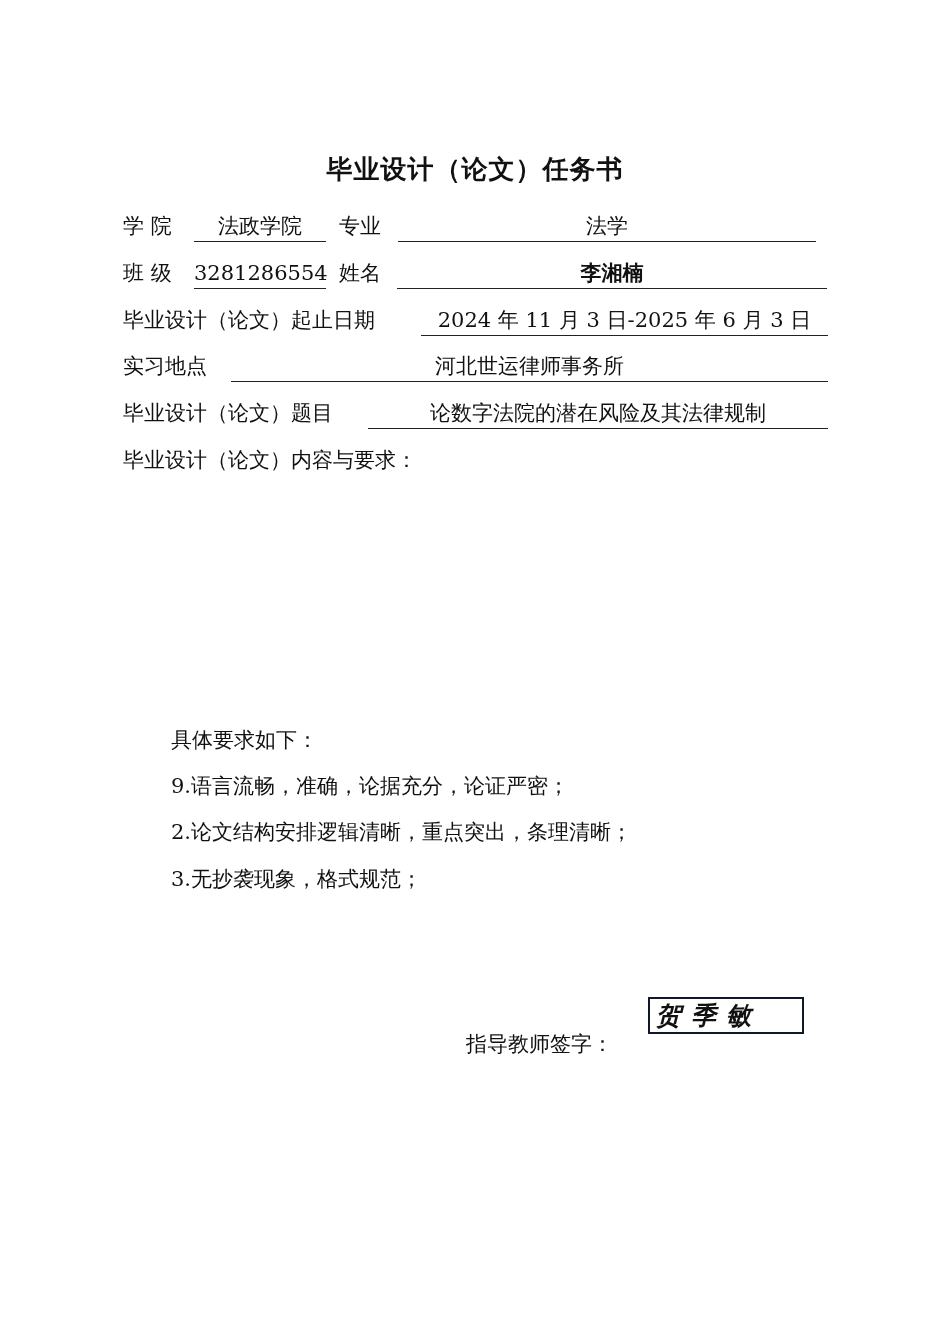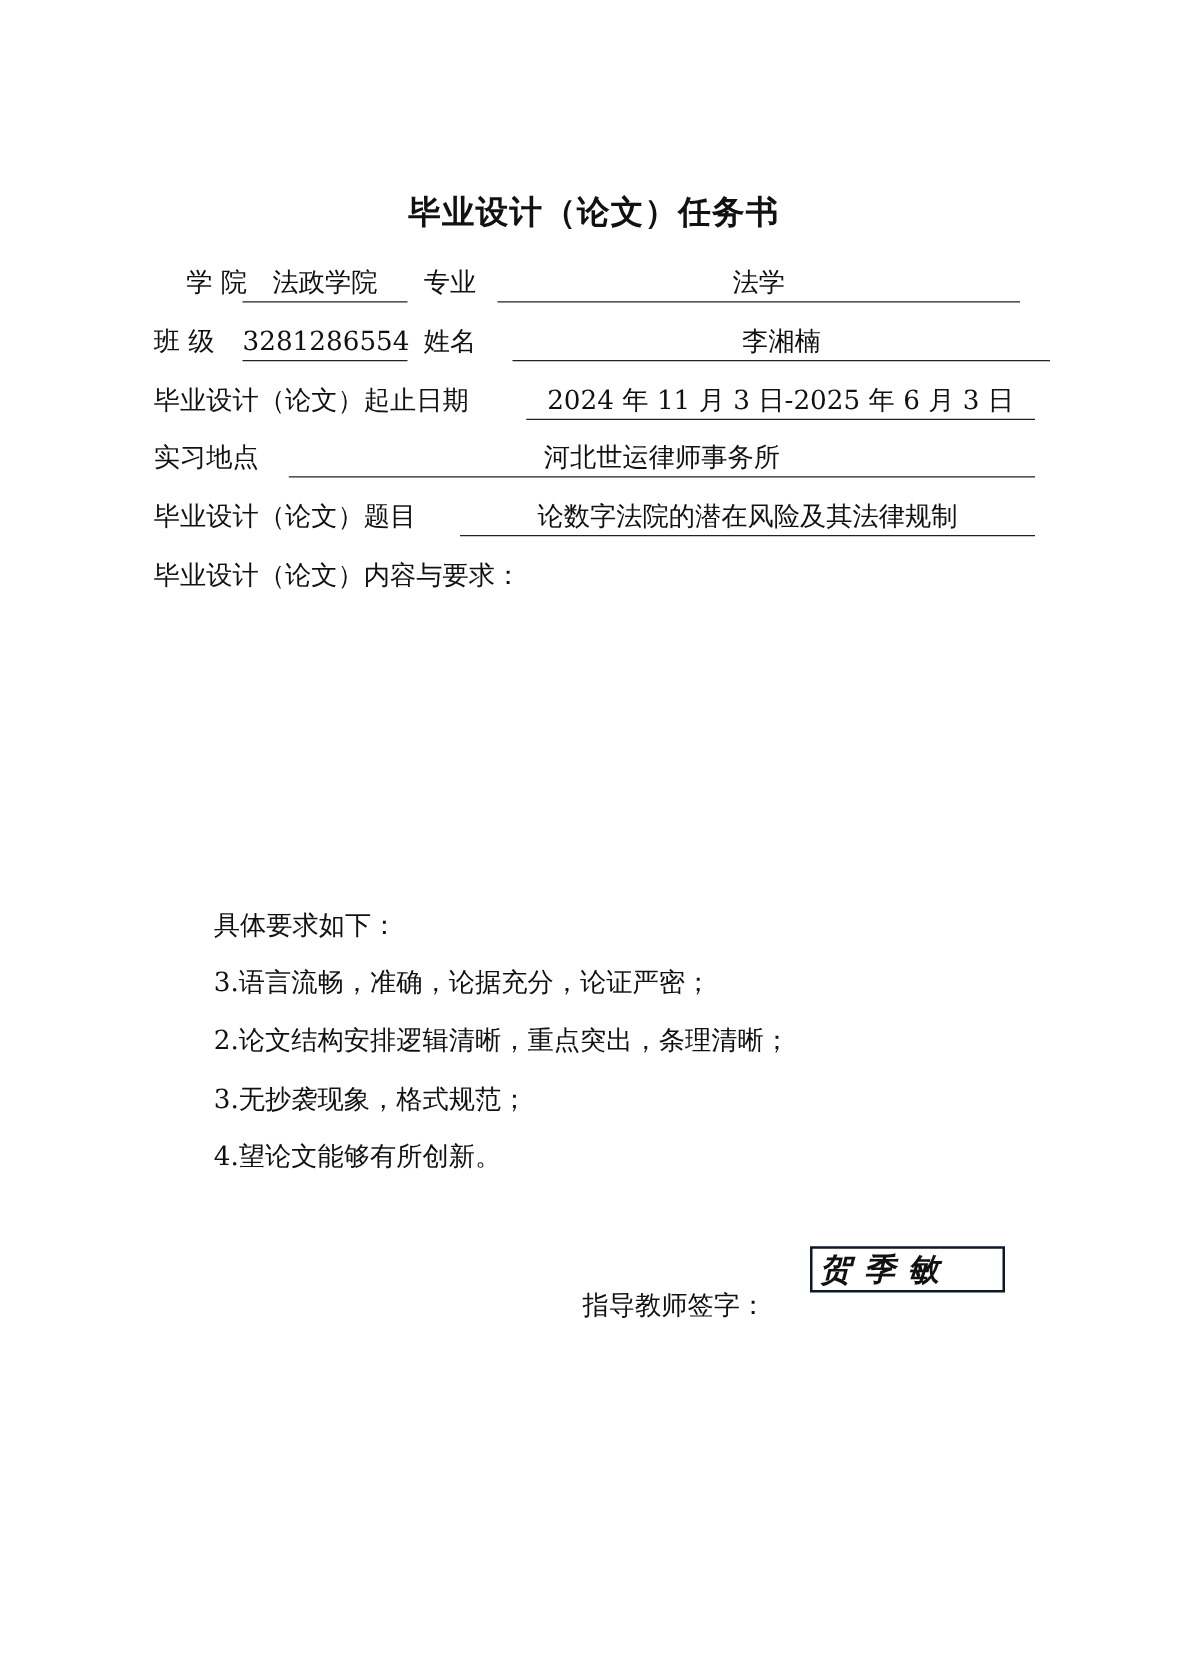--- a/index.html
+++ b/index.html
@@ -97,31 +97,31 @@
   }
 </style>
 </head>
 <body>
 
 <div class="page">
 
   <div class="title">毕业设计（论文）任务书</div>
 
   <div class="row" style="top:211px;">
-    <span class="lbl" style="left:0;margin-left:26px;">学 院</span>
+    <span class="lbl" style="left:0;">学 院</span>
     <span class="field" style="left:71px;width:132px;">法政学院</span>
     <span class="lbl" style="left:216px;">专业</span>
     <span class="field" style="left:275px;width:418px;">法学</span>
   </div>
 
   <div class="row" style="top:258px;">
     <span class="lbl" style="left:0;">班 级</span>
     <span class="field" style="left:71px;width:132px;">3281286554</span>
     <span class="lbl" style="left:216px;">姓名</span>
-    <span class="field" style="left:287px;width:430px;">李湘楠</span>
+    <span class="field" style="left:274px;width:430px;font-weight:bold;">李湘楠</span>
   </div>
 
   <div class="row" style="top:305px;">
     <span class="lbl" style="left:0;">毕业设计（论文）起止日期</span>
     <span class="field" style="left:298px;width:407px;text-align:center;">2024 年 11 月 3 日-2025 年 6 月 3 日</span>
   </div>
 
   <div class="row" style="top:351px;">
     <span class="lbl" style="left:0;">实习地点</span>
     <span class="field" style="left:108px;width:597px;">河北世运律师事务所</span>
@@ -131,23 +131,22 @@
     <span class="lbl" style="left:0;">毕业设计（论文）题目</span>
     <span class="field" style="left:245px;width:460px;">论数字法院的潜在风险及其法律规制</span>
   </div>
 
   <div class="row" style="top:445px;">
     <span class="lbl" style="left:0;">毕业设计（论文）内容与要求：</span>
   </div>
 
 
   <div class="req" style="top:725px;">具体要求如下：</div>
-  <div class="req" style="top:771px;">3.语言流畅，准确，论据充分，论证严密；</div>
+  <div class="req" style="top:771px;">9.语言流畅，准确，论据充分，论证严密；</div>
   <div class="req" style="top:817px;">2.论文结构安排逻辑清晰，重点突出，条理清晰；</div>
   <div class="req" style="top:864px;">3.无抄袭现象，格式规范；</div>
-  <div class="req" style="top:910px;">4.望论文能够有所创新。</div>
 
   <div class="sig-label">指导教师签字：</div>
   <div class="sig-box">
     <span>贺季敏</span>
   </div>
 
 </div>
 
 </body></html>

